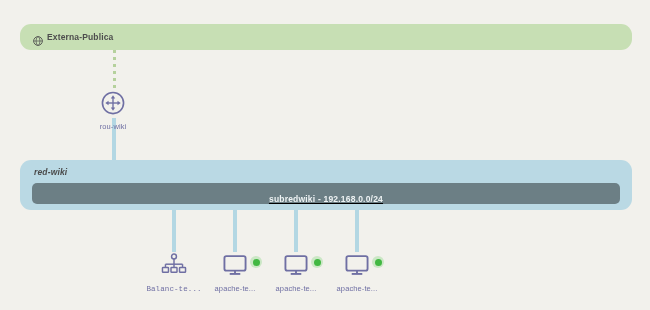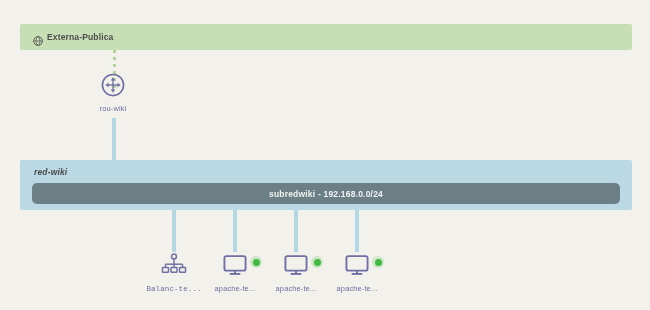--- a/index.html
+++ b/index.html
@@ -15,21 +15,21 @@
   }
   #canvas {
     position: relative;
     width: 650px;
     height: 310px;
   }
 
   
   .zone {
     position: absolute;
-    border-radius: 2px;
+    border-radius: 11px;
     box-sizing: border-box;
   }
   #zone-external {
     left: 20px;
     top: 24px;
     width: 612px;
     height: 26px;
     background: #c7dfb4;
   }
   #zone-internal {
@@ -68,22 +68,23 @@
   
   #subnet-bar {
     position: absolute;
     left: 32px;
     top: 183px;
     width: 588px;
     height: 21px;
     background: #6c7f85;
     border-radius: 5px;
     display: flex;
-    align-items: center;
+    align-items: flex-end;
     justify-content: center;
+    text-decoration: underline;
   }
   #subnet-bar .subnet-label {
     font-size: 8.5px;
     font-weight: bold;
     color: #eef3f4;
     letter-spacing: .2px;
     white-space: nowrap;
   }
 
   
@@ -171,21 +172,21 @@
   </div>
 
   <div class="zone" id="zone-internal">
     <span class="zone-label">red-wiki</span>
   </div>
 
   <div id="subnet-bar">
     <span class="subnet-label">subredwiki - 192.168.0.0/24</span>
   </div>
 
-  <div class="node" style="left:76px; top:72px;">
+  <div class="node" style="left:76px; top:90px;">
     <span class="node-icon">
       <svg width="26" height="26" viewBox="0 0 32 32">
         <circle cx="16" cy="16" r="13" fill="none" stroke="#6f6fa3" stroke-width="2"></circle>
         <line x1="16" y1="8.5" x2="16" y2="23.5" stroke="#6f6fa3" stroke-width="1.7"></line>
         <line x1="8.5" y1="16" x2="23.5" y2="16" stroke="#6f6fa3" stroke-width="1.7"></line>
         <polygon points="16,6.5 13.3,10.5 18.7,10.5" fill="#6f6fa3"></polygon>
         <polygon points="16,25.5 13.3,21.5 18.7,21.5" fill="#6f6fa3"></polygon>
         <polygon points="6.5,16 10.5,13.3 10.5,18.7" fill="#6f6fa3"></polygon>
         <polygon points="25.5,16 21.5,13.3 21.5,18.7" fill="#6f6fa3"></polygon>
       </svg>

